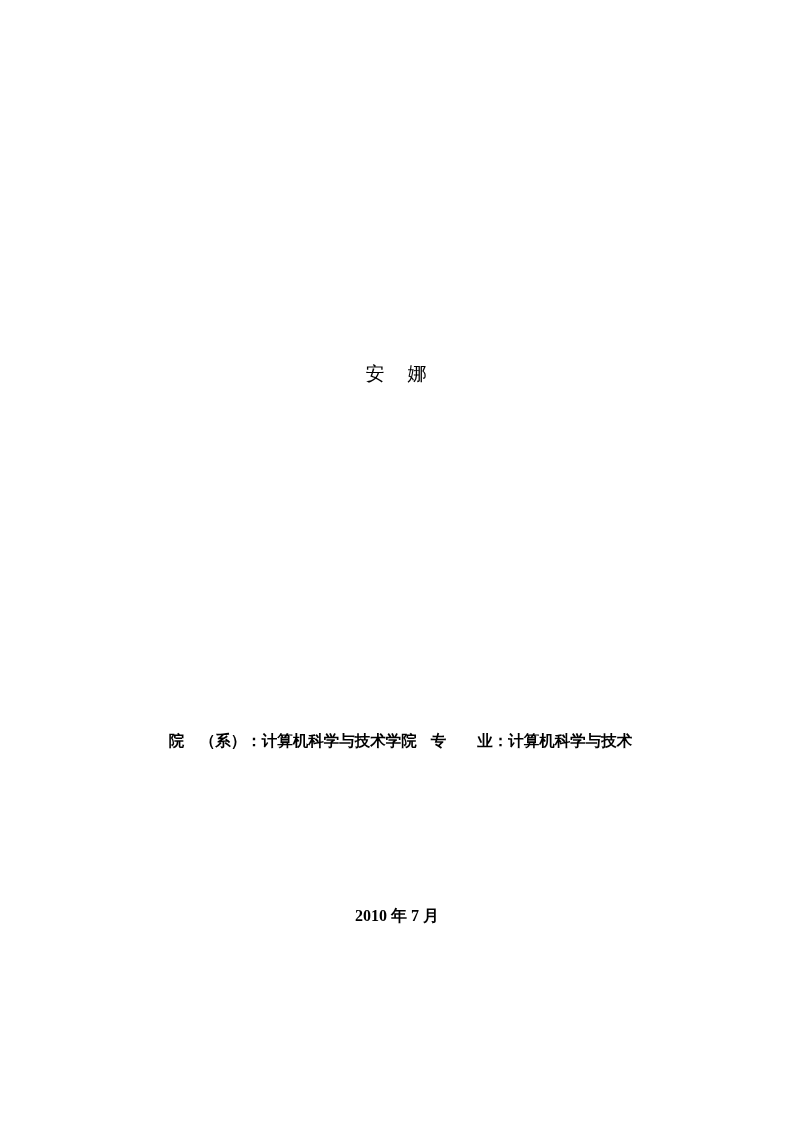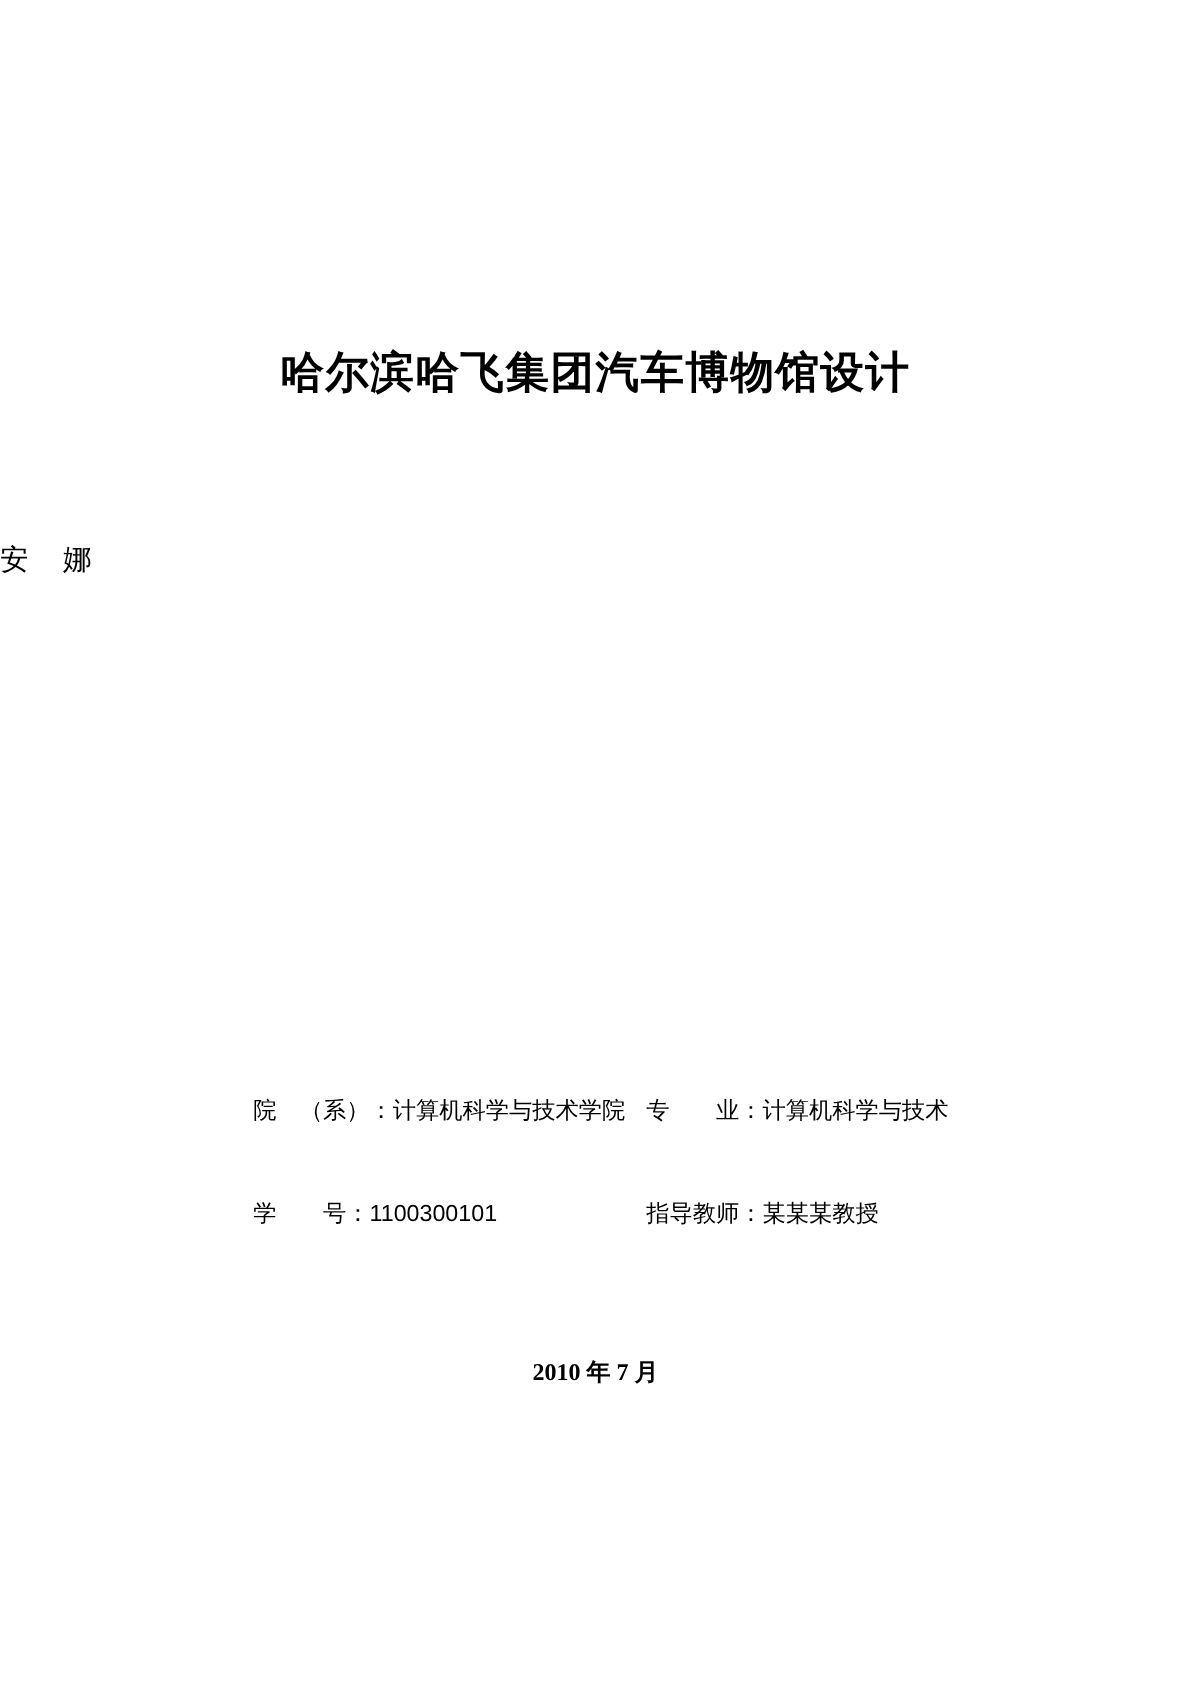--- a/index.html
+++ b/index.html
@@ -31,34 +31,35 @@
     font-weight: bold;
     font-size: 29px;
     letter-spacing: 1px;
     line-height: 1.2;
   }
   .doc-author {
     position: absolute;
     top: 363px;
     left: 0;
     width: 794px;
+    text-align: center;
     font-family: "Liberation Sans", "DejaVu Sans", sans-serif;
     font-size: 19px;
     letter-spacing: 2px;
     line-height: 1.2;
   }
   .info-block {
     position: absolute;
     top: 706px;
     left: 143px;
     width: 520px;
     font-family: "Liberation Sans", "DejaVu Sans", sans-serif;
     font-size: 15.5px;
     line-height: 23px;
-    font-weight: normal;
+    font-weight: bold;
   }
   .info-row {
     display: block;
     white-space: pre;
   }
   .info-row .seg-left {
     display: inline-block;
     width: 262px;
   }
   .info-row .seg-right {
@@ -74,28 +75,24 @@
     font-weight: bold;
     font-size: 16px;
     line-height: 1.2;
   }
 </style>
 </head>
 <body>
 
 <div class="page">
 
-  <div class="doc-title">哈尔滨哈飞集团汽车博物馆设计</div>
 
   <div class="doc-author">安　娜</div>
 
   <div class="info-block">
     <div class="info-row">
       <span class="seg-left"><span>院　（系）：</span><span>计算机科学与技术学院</span></span><span class="seg-right"><span>专　　业：</span><span>计算机科学与技术</span></span>
-    </div>
-    <div class="info-row">
-      <span class="seg-left"><span>学　　号：</span><span>1100300101</span></span><span class="seg-right"><span>指导教师：</span><span>某某某教授</span></span>
     </div>
   </div>
 
   <div class="doc-date">2010 年 7 月</div>
 
 </div>
 
 </body></html>

